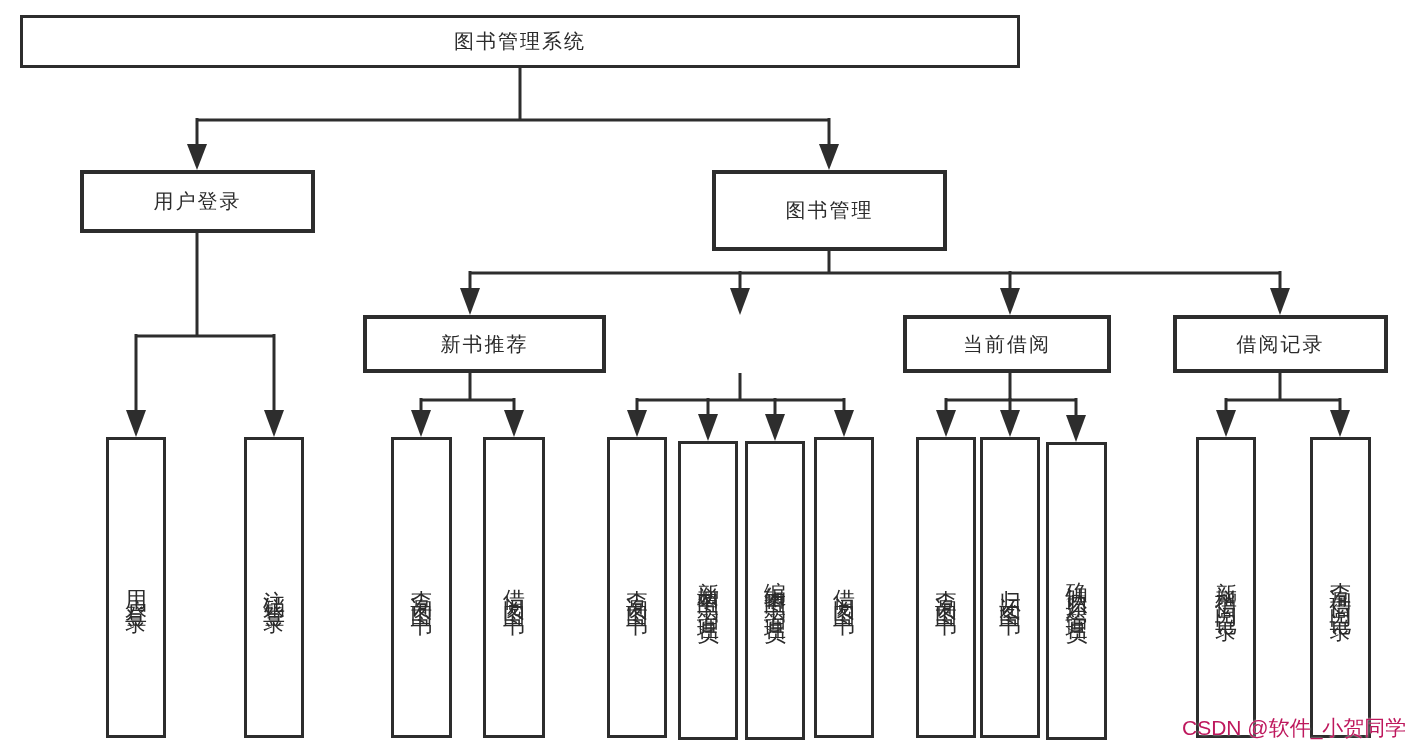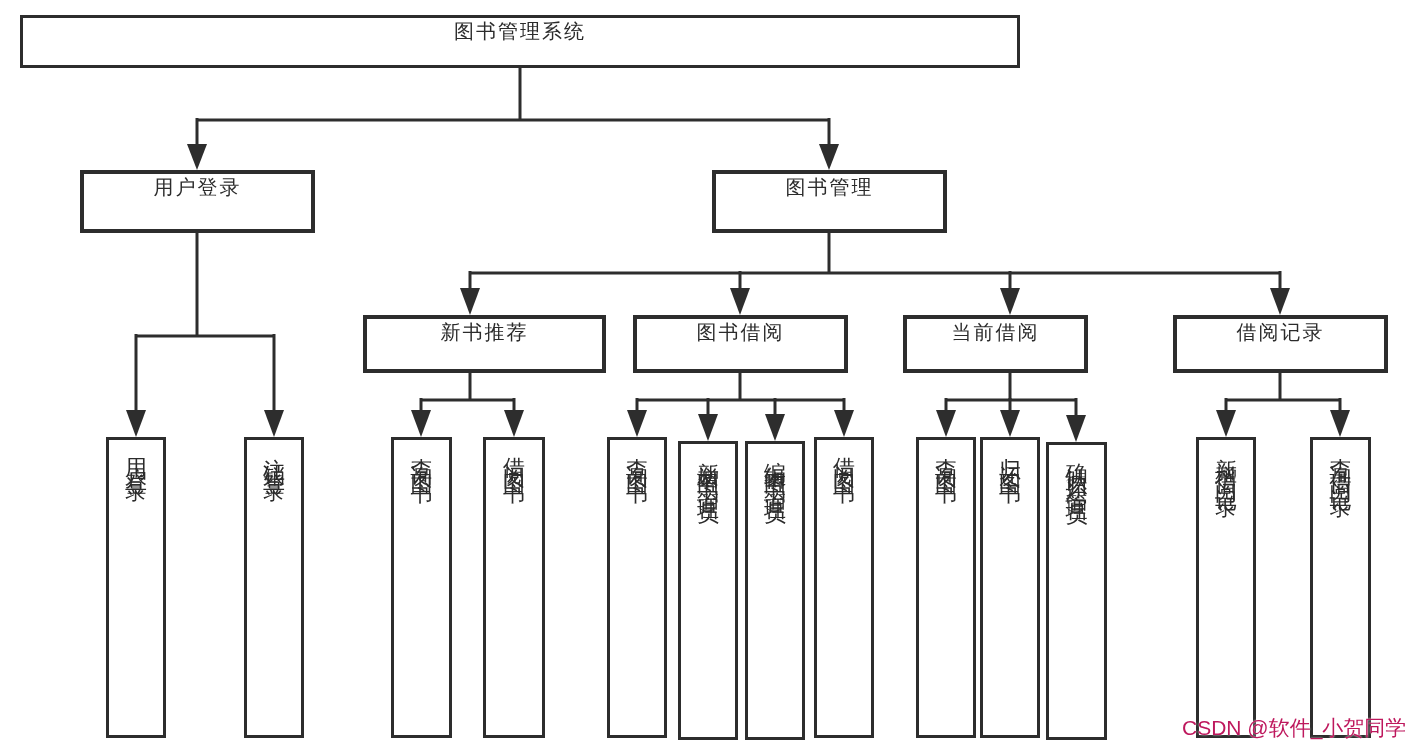--- a/index.html
+++ b/index.html
@@ -21,20 +21,21 @@
     width: 1405px; height: 747px;
   }
   #connectors line { stroke: #2d2d2d; stroke-width: 3; }
   #connectors polygon { fill: #2d2d2d; }
   .box {
     position: absolute;
     box-sizing: border-box;
     background: #ffffff;
     border: 3px solid #2d2d2d;
     display: flex;
+    align-items: center;
     justify-content: center;
     color: #2b2b2b;
   }
   .box.lv2 { border-width: 4px; }
   .box.h span {
     font-size: 20px;
     letter-spacing: 2px;
     white-space: nowrap;
   }
   .box.v span {
@@ -138,31 +139,28 @@
     </g>
   </svg>
 
   <div class="box h" style="left:20px;top:15px;width:1000px;height:53px">
     <span>图书管理系统</span>
   </div>
 
   <div class="box h lv2" style="left:80px;top:170px;width:235px;height:63px">
     <span>用户登录</span>
   </div>
-  <div class="box h lv2" style="left:712px;top:170px;width:235px;height:63px">
+  <div class="box h lv2" style="left:712px;top:170px;width:235px;height:81px">
     <span>图书管理</span>
   </div>
 
   <div class="box h lv2" style="left:363px;top:315px;width:243px;height:58px">
     <span>新书推荐</span>
   </div>
-  <div class="box h lv2" style="left:633px;top:315px;width:215px;height:58px">
-    <span>图书借阅</span>
-  </div>
-  <div class="box h lv2" style="left:903px;top:315px;width:185px;height:58px">
+  <div class="box h lv2" style="left:903px;top:315px;width:208px;height:58px">
     <span>当前借阅</span>
   </div>
   <div class="box h lv2" style="left:1173px;top:315px;width:215px;height:58px">
     <span>借阅记录</span>
   </div>
 
   <div class="box v" style="left:106px;top:437px;width:60px;height:301px">
     <span>用户登录</span>
   </div>
   <div class="box v" style="left:244px;top:437px;width:60px;height:301px">

